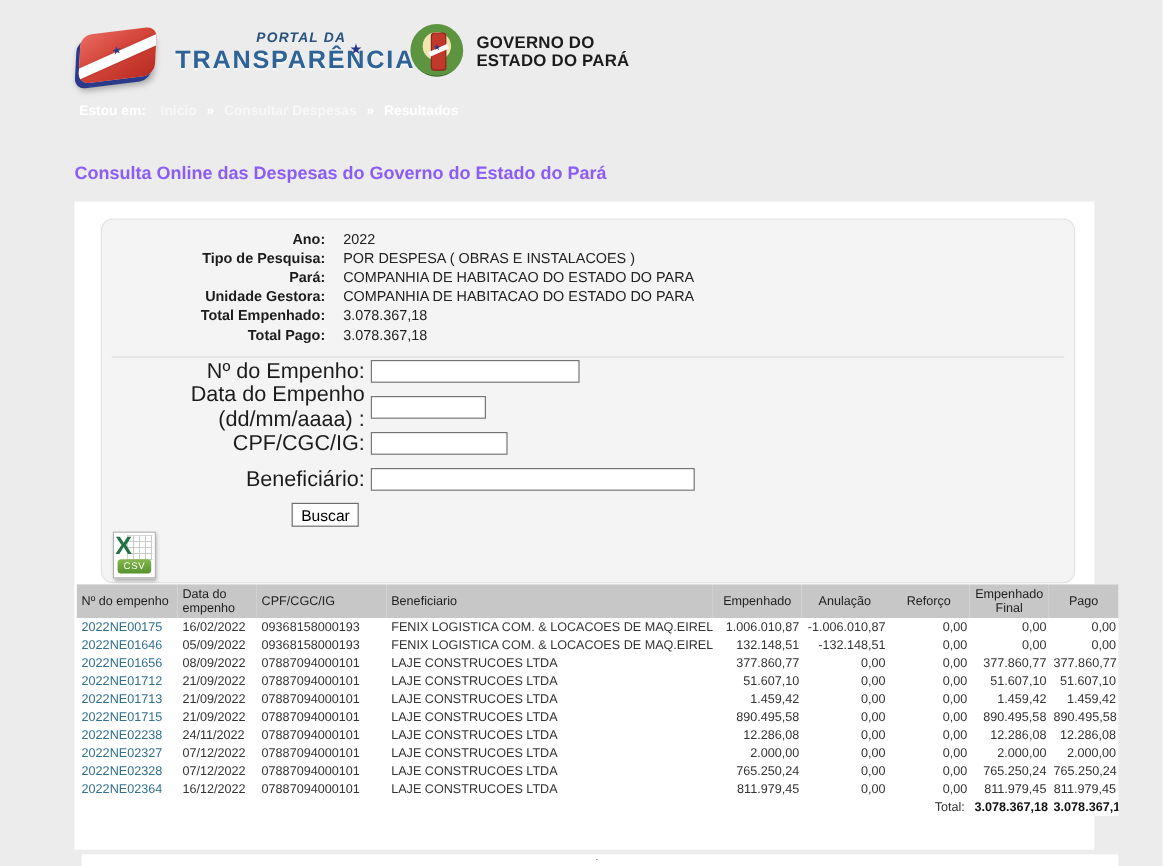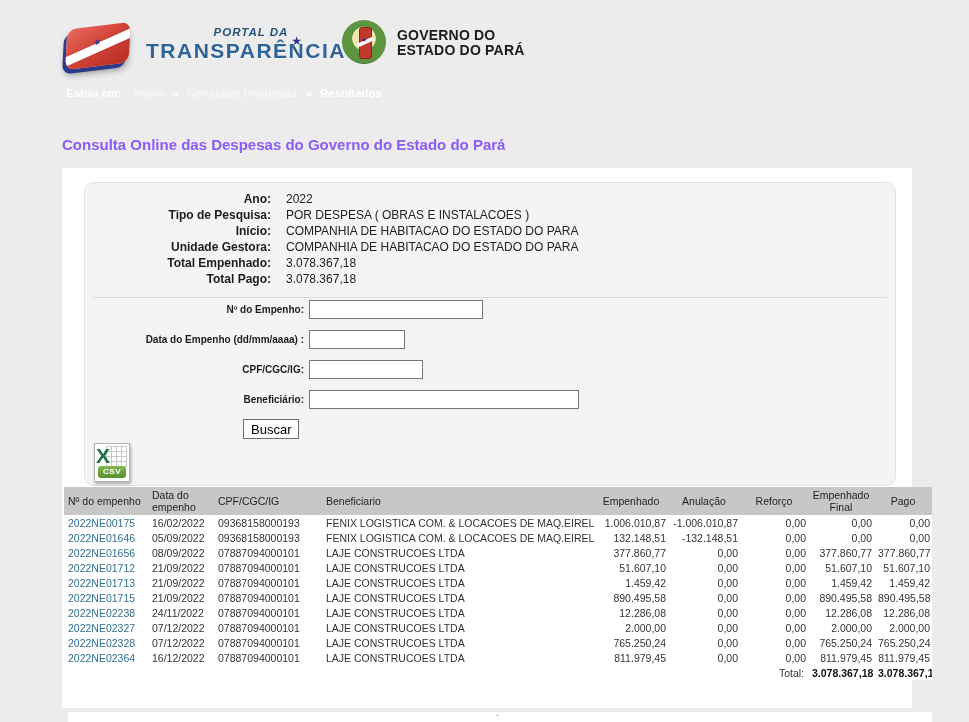--- a/index.html
+++ b/index.html
@@ -52,41 +52,41 @@
   .form-panel{position:absolute;left:22px;top:14px;width:812px;height:304px;background:#f4f4f4;
               border:1px solid #e2e2e2;border-radius:10px;box-sizing:border-box;}
   .summary{position:absolute;left:0;top:8px;width:100%;}
   .summary-row{display:flex;line-height:16px;font-size:12px;}
   .summary-label{flex:0 0 186px;text-align:right;font-weight:bold;color:#1c1c1c;}
   .summary-value{margin-left:15px;color:#222;}
   .form-divider{position:absolute;left:8px;right:8px;top:106px;border:0;border-top:1px solid #dcdcdc;}
 
   .field-row{position:absolute;left:0;right:0;display:flex;align-items:center;height:20px;}
   .field-row.r0{top:116px;} .field-row.r1{top:146px;} .field-row.r2{top:176px;} .field-row.r3{top:206px;}
-  .field-label{flex:0 0 219px;text-align:right;font-weight:bold;font-size:10px;color:#1c1c1c;}
+  .field-label{flex:0 0 219px;text-align:right;font-weight:normal;font-size:18px;color:#1c1c1c;}
   .field-input{margin-left:5px;height:17px;border:1px solid #767676;background:#fff;
                font-size:12px;padding:0 2px;font-family:"Liberation Sans",sans-serif;}
   .field-row.r0 .field-input{width:168px;}
   .field-row.r1 .field-input{width:90px;}
   .field-row.r2 .field-input{width:108px;}
   .field-row.r3 .field-input{width:264px;}
   .search-button{position:absolute;left:158px;top:236px;height:20px;padding:0 7px;
                  font-size:13px;font-family:"Liberation Sans",sans-serif;color:#000;
                  background:#fdfdfd;border:1px solid #6e6e6e;cursor:pointer;}
 
   
   .csv-box{position:absolute;left:9px;top:260px;width:34px;height:37px;background:#fff;
            border:1px solid #b5b5b5;box-shadow:1px 2px 3px rgba(0,0,0,.3);cursor:pointer;}
   .csv-grid{position:absolute;right:2px;top:2px;width:21px;height:21px;
             background:
               repeating-linear-gradient(to right,#c9c9c9 0 1px,transparent 1px 5px),
               repeating-linear-gradient(to bottom,#c9c9c9 0 1px,transparent 1px 5px);}
   .csv-x{position:absolute;left:1px;top:1px;font-size:21px;font-weight:bold;color:#217346;line-height:21px;}
   .csv-banner{position:absolute;left:3px;right:3px;bottom:3px;height:12px;border-radius:3px;
-              background:linear-gradient(#86b84e,#55912c);color:#fff;font-size:8px;font-weight:bold;
+              background:linear-gradient(#86b84e,#55912c);color:#fff;font-size:8px;font-weight:normal;
               text-align:center;line-height:12px;letter-spacing:.5px;}
 
   
   .results-table{position:absolute;left:64px;top:487px;width:868px;border-collapse:collapse;
                  table-layout:fixed;font-size:10.5px;background:#fff;}
   .results-table th{background:#c7c7c7;font-weight:normal;color:#1f1f1f;padding:2px 4px;
                     height:24px;vertical-align:middle;white-space:pre-line;line-height:12px;}
   .results-table th.ha-l{text-align:left;} .results-table th.ha-c{text-align:center;}
   .results-table td{padding:1px 4px;height:13px;white-space:nowrap;overflow:hidden;color:#333;}
   .results-table td.num{text-align:right;padding-right:2px;}
@@ -152,21 +152,21 @@
     <span class="summary-label">Ano:</span>
     <span class="summary-value">2022</span>
   </div>
 
   <div class="summary-row">
     <span class="summary-label">Tipo de Pesquisa:</span>
     <span class="summary-value">POR DESPESA ( OBRAS E INSTALACOES )</span>
   </div>
 
   <div class="summary-row">
-    <span class="summary-label">Início:</span>
+    <span class="summary-label">Pará:</span>
     <span class="summary-value">COMPANHIA DE HABITACAO DO ESTADO DO PARA</span>
   </div>
 
   <div class="summary-row">
     <span class="summary-label">Unidade Gestora:</span>
     <span class="summary-value">COMPANHIA DE HABITACAO DO ESTADO DO PARA</span>
   </div>
 
   <div class="summary-row">
     <span class="summary-label">Total Empenhado:</span>

